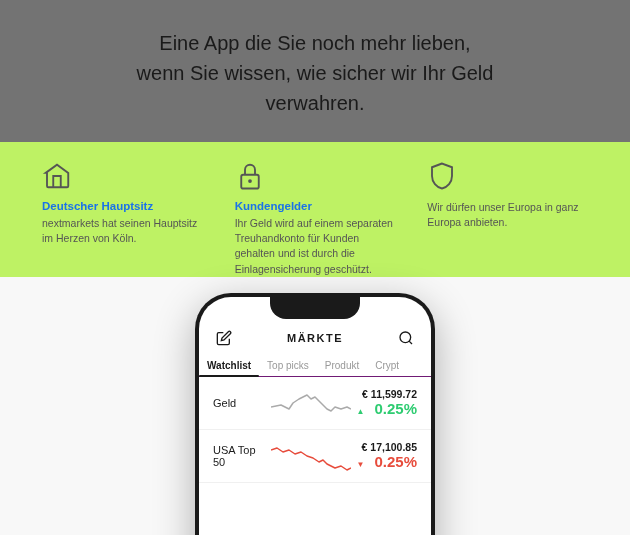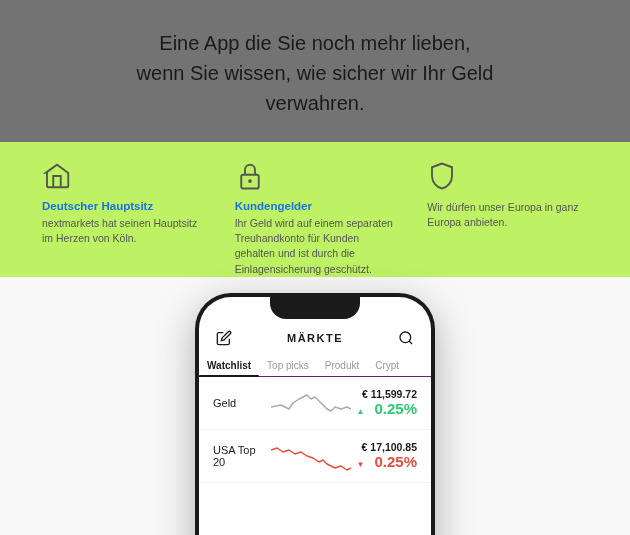--- a/index.html
+++ b/index.html
@@ -310,21 +310,21 @@
               <div class="stock-price-section">
                 <div class="stock-price">€ 11,599.72</div>
                 <div class="stock-change up">
                   <span class="arrow-up"></span>
                   <span>0.25%</span>
                 </div>
               </div>
             </div>
 
             <div class="stock-item">
-              <div class="stock-name">USA Top 20</div>
+              <div class="stock-name">USA Top 50</div>
               <div class="stock-chart">
                 <svg width="80" height="32" viewBox="0 0 80 32">
                   <polyline points="0,10 6,8 12,12 18,10 24,14 30,12 36,16 42,18 48,22 52,20 56,24 60,26 64,28 70,26 76,30 80,28" fill="none" stroke="#e74c3c" stroke-width="1.5" stroke-linejoin="round"></polyline>
                 </svg>
               </div>
               <div class="stock-price-section">
                 <div class="stock-price">€ 17,100.85</div>
                 <div class="stock-change down">
                   <span class="arrow-down"></span>
                   <span>0.25%</span>

